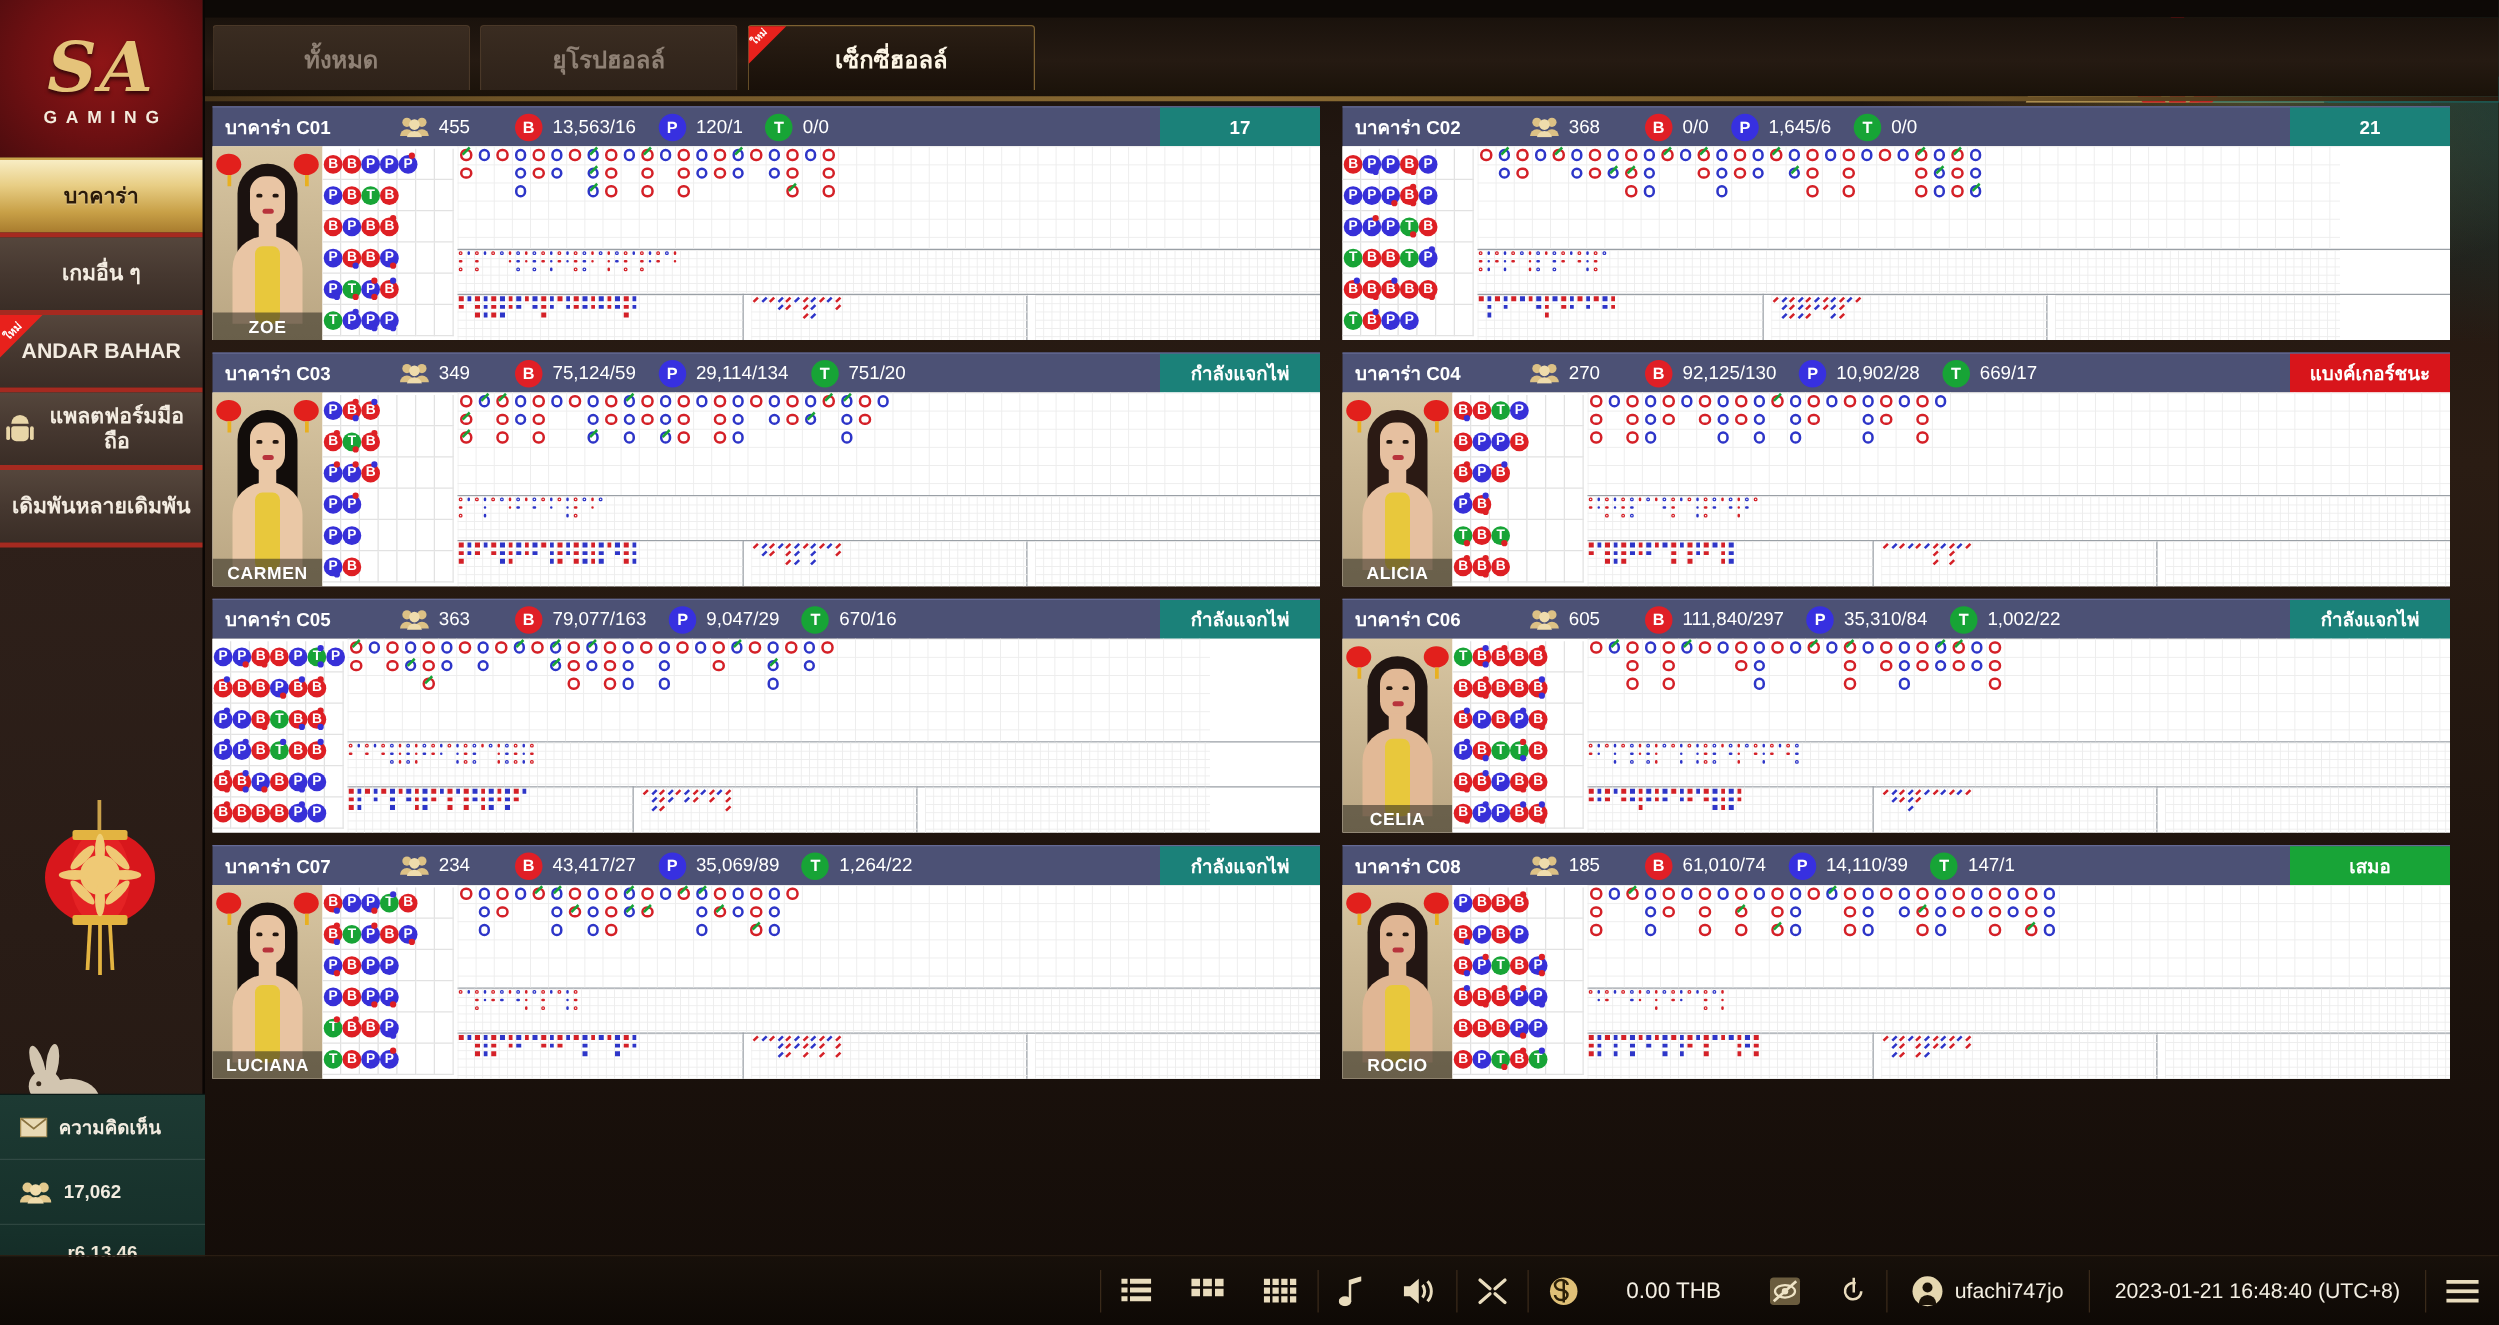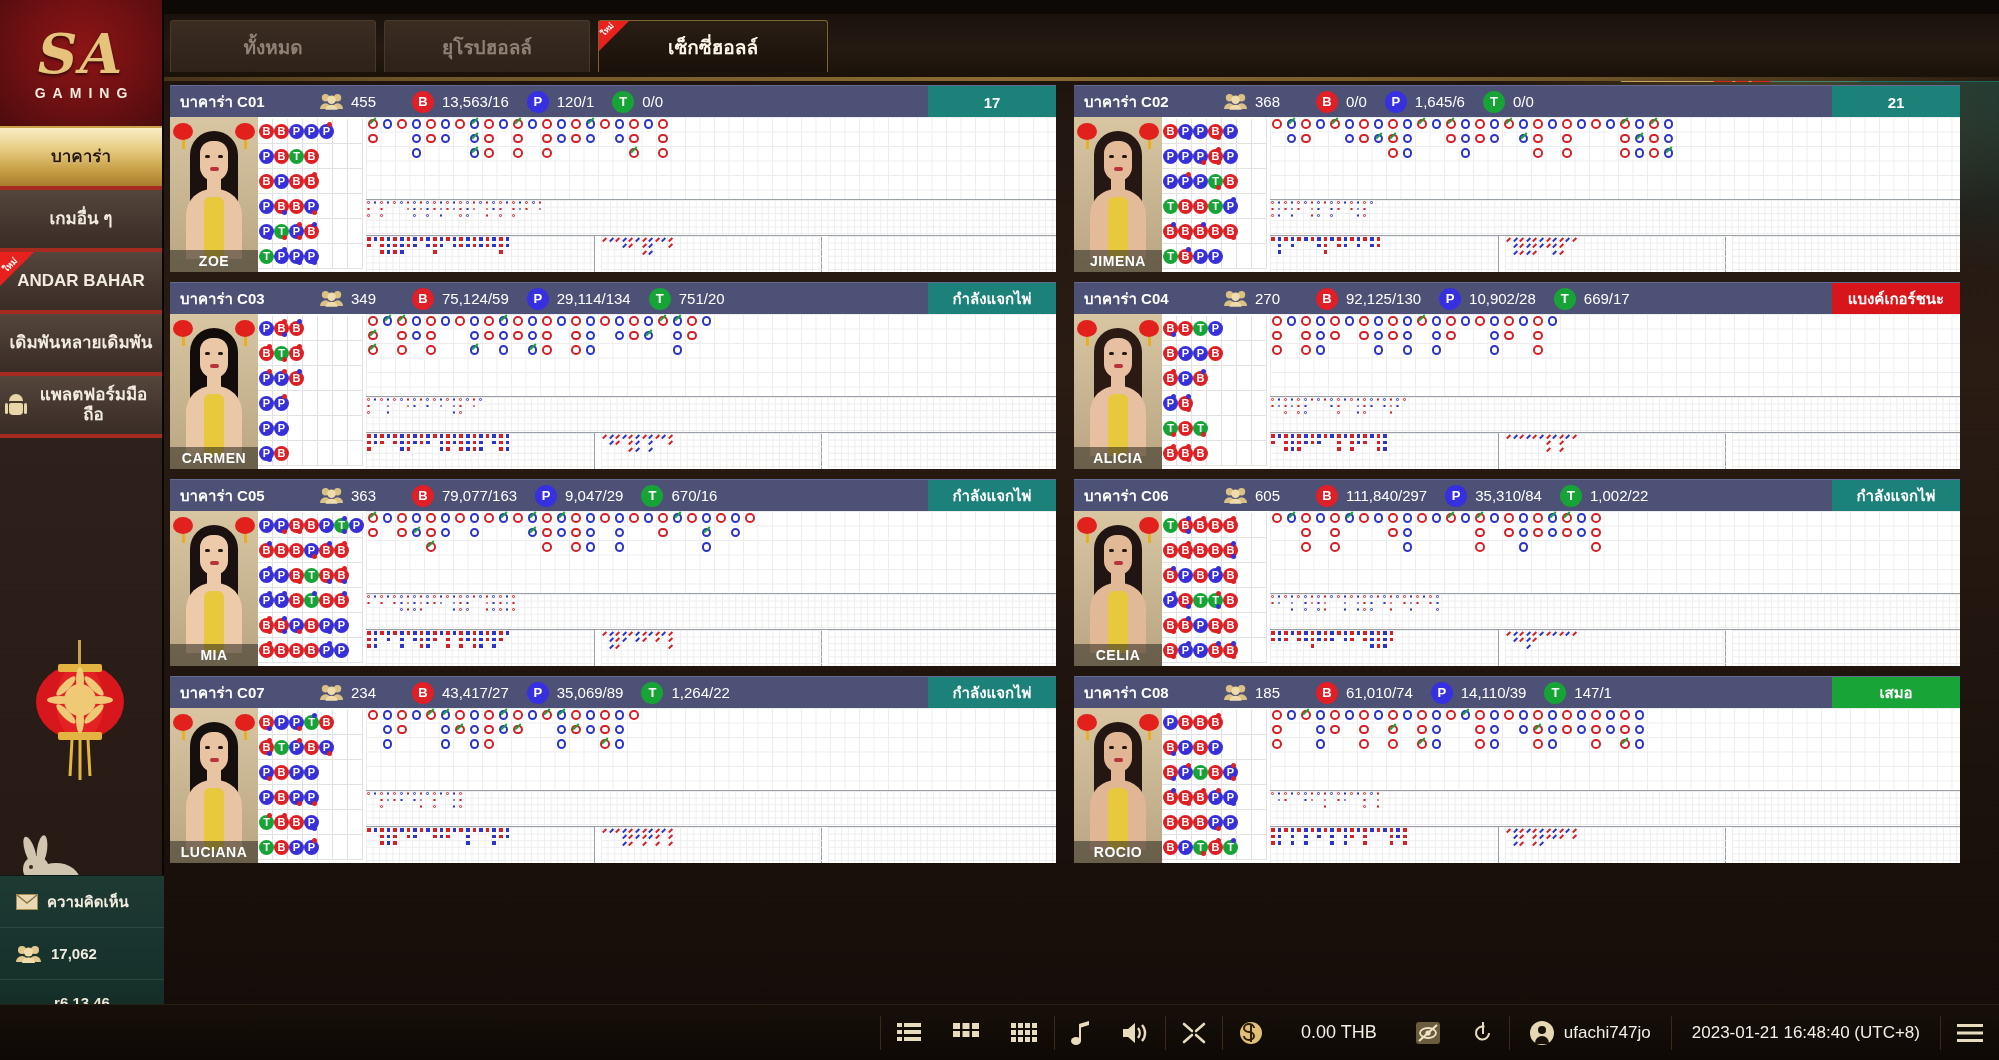--- a/index.html
+++ b/index.html
@@ -307,30 +307,30 @@
   </div>
   <div class="navitem">
     <span>เกมอื่น ๆ</span>
   </div>
   <div class="navitem">
     <span class="ribbon"></span>
     <span class="ribbon-txt">ใหม่</span>
     <span>ANDAR BAHAR</span>
   </div>
   <div class="navitem">
-    <span>เดิมพันหลายเดิมพัน</span>
-  </div>
-  <div class="navitem">
     <span class="droid">
       <i class="head"></i>
         <i class="body"></i>
         <i class="arm l"></i>
         <i class="arm r"></i>
     </span>
     <span>แพลตฟอร์มมือถือ</span>
+  </div>
+  <div class="navitem">
+    <span>เดิมพันหลายเดิมพัน</span>
   </div>
 
   <svg id="lantern" viewBox="0 0 104 175">
     <rect x="50" y="0" width="3" height="26" fill="#c9a14a"></rect>
     <ellipse cx="52" cy="62" rx="44" ry="38" fill="#d8171c"></ellipse>
     <ellipse cx="52" cy="62" rx="24" ry="38" fill="#ec2a2a" opacity=".6"></ellipse>
     <rect x="30" y="24" width="44" height="8" rx="2" fill="#e3b441"></rect>
     <rect x="30" y="92" width="44" height="8" rx="2" fill="#e3b441"></rect>
     <g stroke="#e3b441" stroke-width="3">
       <line x1="44" y1="100" x2="42" y2="136"></line>
@@ -774,41 +774,20 @@
           <span class="badge p">P</span>
           <span>1,645/6</span>
         </div>
         <div class="ch-stat">
           <span class="badge t">T</span>
           <span>0/0</span>
         </div>
         <div class="ch-status teal">21</div>
       </div>
       <div class="card-body">
-        <div class="dealer">
-          <div class="lant l">
-            <div class="ball"></div>
-            <div class="tail"></div>
-          </div>
-          <div class="lant r">
-            <div class="ball"></div>
-            <div class="tail"></div>
-          </div>
-          <div class="face">
-            <div class="hair" style="background:#241714"></div>
-            <div class="shoulder" style="background:#e3bb99"></div>
-            <div class="top"></div>
-            <div class="skin" style="background:#e3bb99"></div>
-            <div class="neck" style="background:#e3bb99"></div>
-            <div class="eye l"></div>
-            <div class="eye r"></div>
-            <div class="lip"></div>
-          </div>
-          <div class="dealer-name">JIMENA</div>
-        </div>
         <div class="bead">
           <div class="bead-grid">
             <div class="bcell">
               <span class="bdot B">B</span>
             </div>
             <div class="bcell">
               <span class="bdot P">P</span>
               <span class="pip br blue"></span>
             </div>
             <div class="bcell">
@@ -1737,41 +1716,20 @@
           <span class="badge p">P</span>
           <span>9,047/29</span>
         </div>
         <div class="ch-stat">
           <span class="badge t">T</span>
           <span>670/16</span>
         </div>
         <div class="ch-status teal">กำลังแจกไพ่</div>
       </div>
       <div class="card-body">
-        <div class="dealer">
-          <div class="lant l">
-            <div class="ball"></div>
-            <div class="tail"></div>
-          </div>
-          <div class="lant r">
-            <div class="ball"></div>
-            <div class="tail"></div>
-          </div>
-          <div class="face">
-            <div class="hair" style="background:#1a1110"></div>
-            <div class="shoulder" style="background:#edcbaa"></div>
-            <div class="top"></div>
-            <div class="skin" style="background:#edcbaa"></div>
-            <div class="neck" style="background:#edcbaa"></div>
-            <div class="eye l"></div>
-            <div class="eye r"></div>
-            <div class="lip"></div>
-          </div>
-          <div class="dealer-name">MIA</div>
-        </div>
         <div class="bead">
           <div class="bead-grid">
             <div class="bcell">
               <span class="bdot P">P</span>
             </div>
             <div class="bcell">
               <span class="bdot P">P</span>
               <span class="pip br red"></span>
             </div>
             <div class="bcell">

